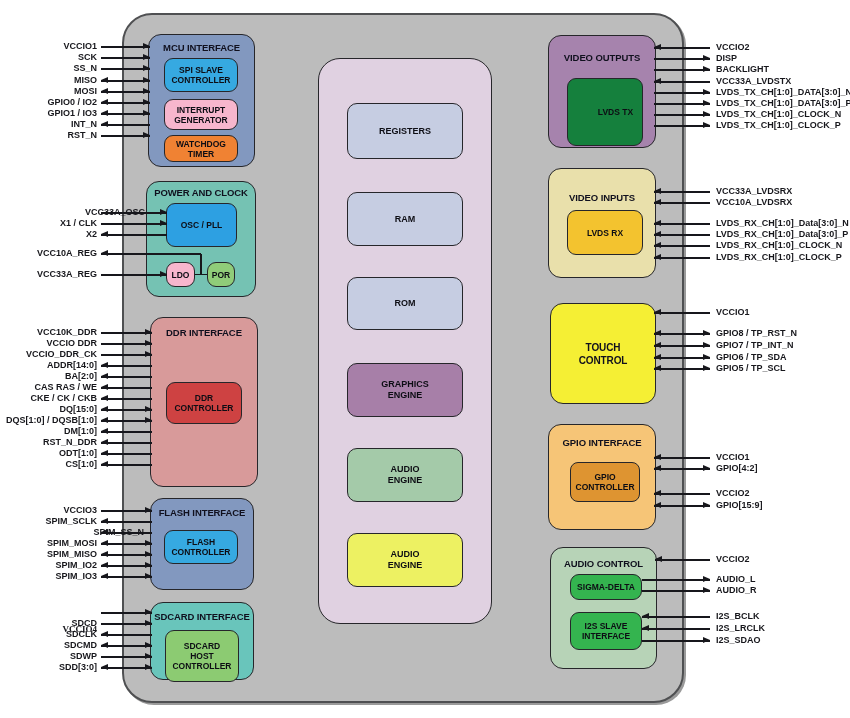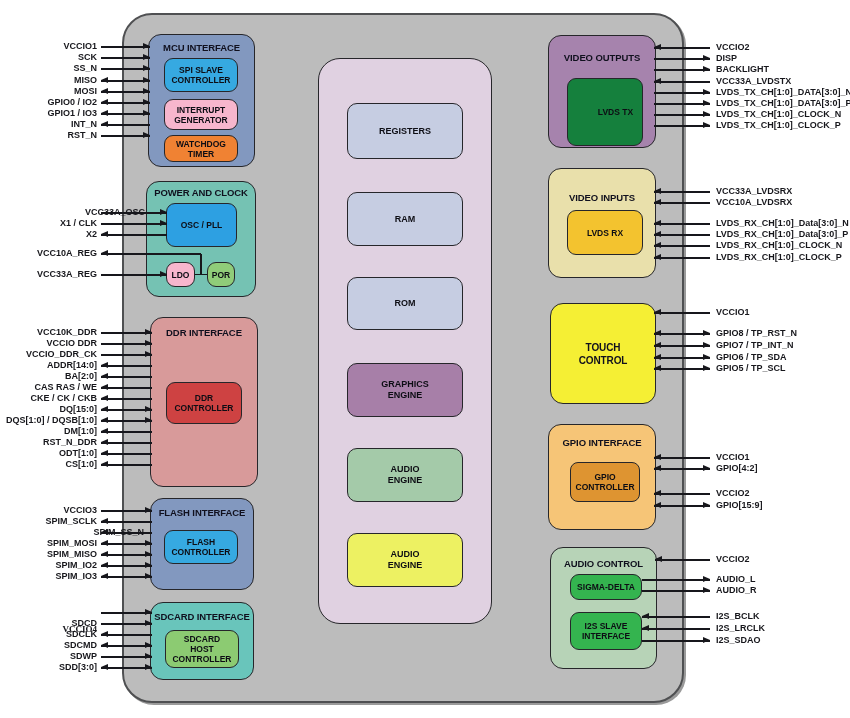--- a/index.html
+++ b/index.html
@@ -169,21 +169,21 @@
     <div class="sline" style="left: 101px; top: 565.2px; width: 51px;"></div>
     <div class="ah-r" style="left: 145px; top: 562.4px;"></div>
     <div class="ah-l" style="left: 101px; top: 562.4px;"></div>
     <div class="slabel ll" style="top: 560px;">SPIM_IO2</div>
     <div class="sline" style="left: 101px; top: 576.2px; width: 51px;"></div>
     <div class="ah-r" style="left: 145px; top: 573.4px;"></div>
     <div class="ah-l" style="left: 101px; top: 573.4px;"></div>
     <div class="slabel ll" style="top: 571px;">SPIM_IO3</div>
     <div class="group" style="left: 150px; top: 602px; width: 104px; height: 78px; background: rgb(105, 197, 187);"></div>
     <div class="gtitle" style="left: 150px; top: 611px; width: 104px;">SDCARD INTERFACE</div>
-    <div class="sub" style="left: 165px; top: 630px; width: 74px; height: 38px; background: rgb(140, 203, 114);">SDCARD HOST CONTROLLER</div>
+    <div class="sub" style="left: 165px; top: 630px; width: 74px; height: 52px; background: rgb(140, 203, 114);">SDCARD HOST CONTROLLER</div>
     <div class="sline" style="left: 101px; top: 612.2px; width: 51px;"></div>
     <div class="ah-r" style="left: 145px; top: 609.4px;"></div>
     <div class="slabel ll" style="top: 624px; font-family: Liberation Serif, serif;">VCCIO4</div>
     <div class="sline" style="left: 101px; top: 623.2px; width: 51px;"></div>
     <div class="ah-r" style="left: 145px; top: 620.4px;"></div>
     <div class="slabel ll" style="top: 618px;">SDCD</div>
     <div class="sline" style="left: 101px; top: 634.2px; width: 51px;"></div>
     <div class="ah-l" style="left: 101px; top: 631.4px;"></div>
     <div class="slabel ll" style="top: 629px;">SDCLK</div>
     <div class="sline" style="left: 101px; top: 645.2px; width: 51px;"></div>

